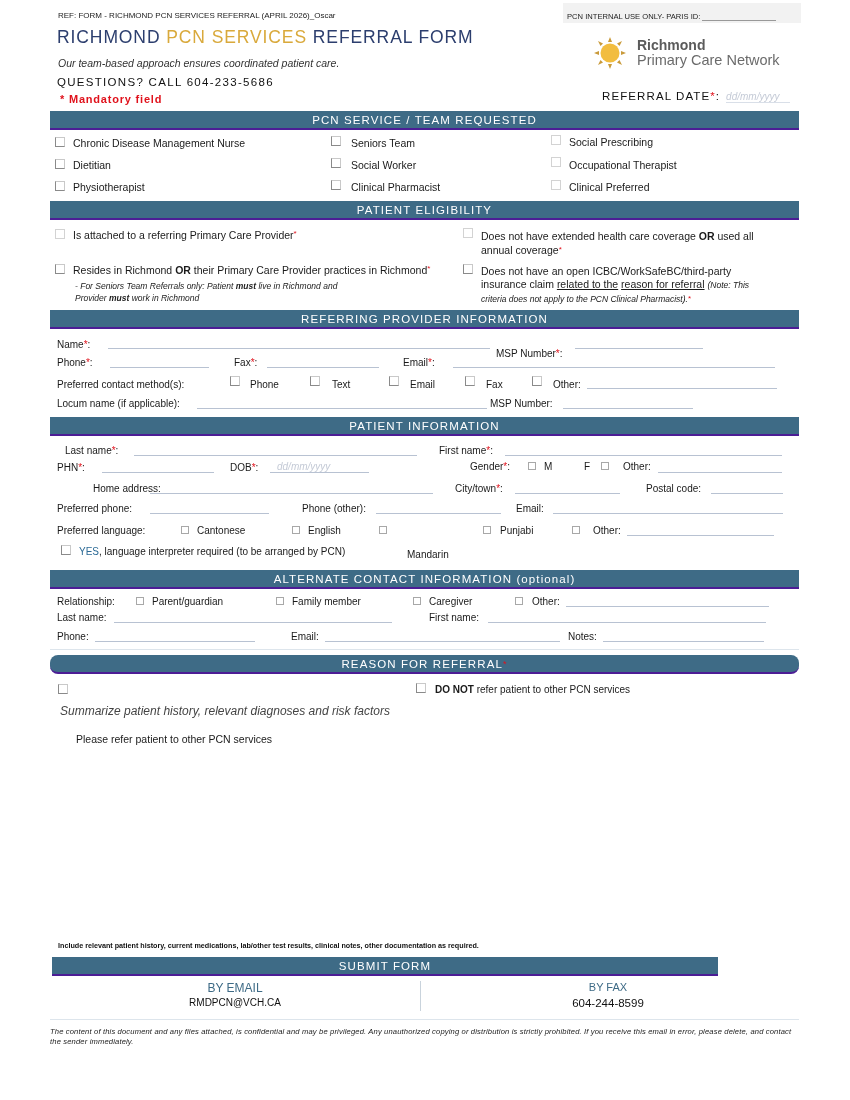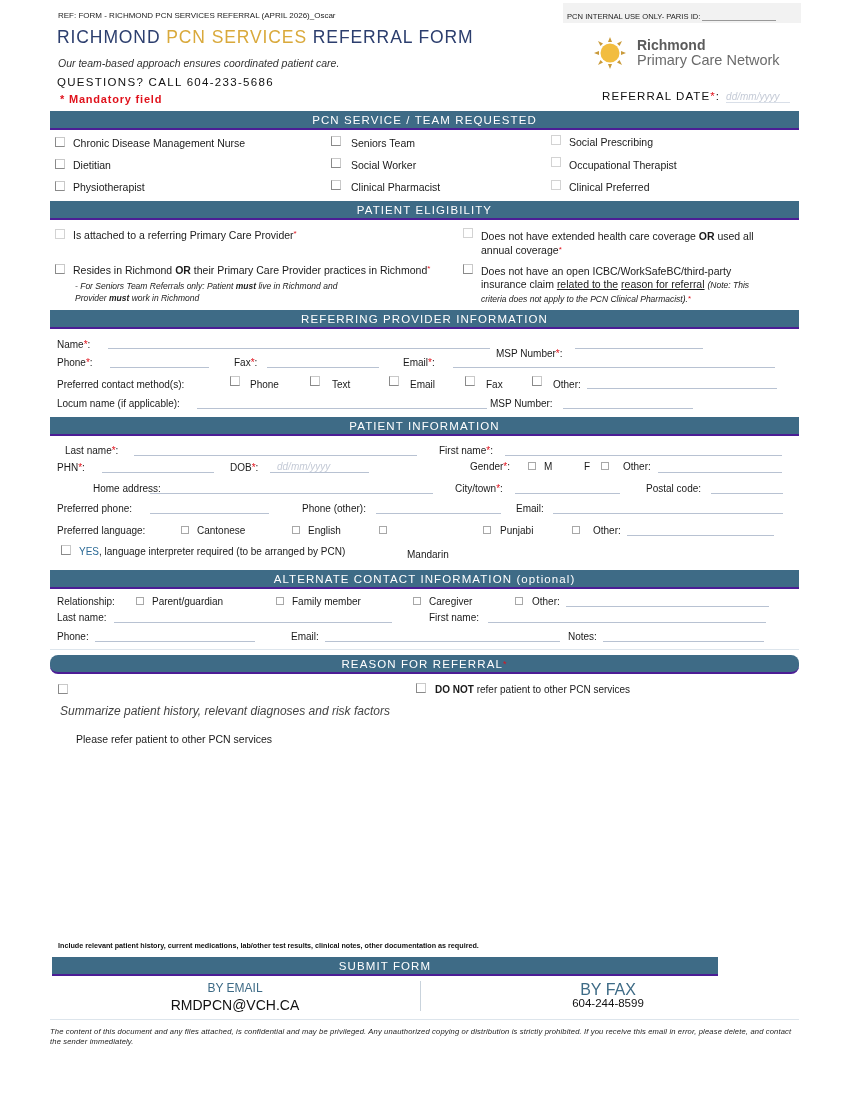--- a/index.html
+++ b/index.html
@@ -32,22 +32,22 @@
   .lbl.s10 { font-size: 10px; }
   .req { color: #e0121c; }
   .ln { position: absolute; height: 1px; background: #b8c2d2; }
   .note { position: absolute; font-size: 8.5px; font-style: italic; color: #222; line-height: 12px; }
   .ph-date { position: absolute; font-size: 10px; font-style: italic; color: #c4cad6; }
   .blue { color: #2c6a96; }
   .sep { position: absolute; left: 50px; width: 749px; height: 1px; background: #dde5ec; }
 
   .include { left: 58px; top: 941px; font-size: 7.2px; font-weight: bold; color: #111; }
   .submit-email-h { left: 200px; top: 981px; width: 70px; text-align: center; font-size: 12px; color: #3e6b86; }
-  .submit-email-v { left: 170px; top: 997px; width: 130px; text-align: center; font-size: 14px; color: #111; }
-  .submit-fax-h { left: 570px; top: 981px; width: 76px; text-align: center; font-size: 16px; color: #3e6b86; }
+  .submit-email-v { left: 170px; top: 997px; width: 130px; text-align: center; font-size: 10px; color: #111; }
+  .submit-fax-h { left: 570px; top: 981px; width: 76px; text-align: center; font-size: 11px; color: #3e6b86; }
   .submit-fax-v { left: 560px; top: 997px; width: 96px; text-align: center; font-size: 11.5px; color: #111; }
   .vdiv { left: 420px; top: 981px; width: 1px; height: 30px; background: #c9d3dc; }
   .disclaimer { left: 50px; top: 1027px; width: 750px; font-size: 7.6px; font-style: italic; color: #222; line-height: 10px; letter-spacing: 0.15px; }
 </style>
 </head>
 <body>
 
 <div class="abs ref">REF: FORM - RICHMOND PCN SERVICES REFERRAL (APRIL 2026)_Oscar</div>
 <div class="abs title"><span>RICHMOND </span><span class="gold">PCN SERVICES</span><span> REFERRAL FORM</span></div>
 <div class="abs tagline">Our team-based approach ensures coordinated patient care.</div>

